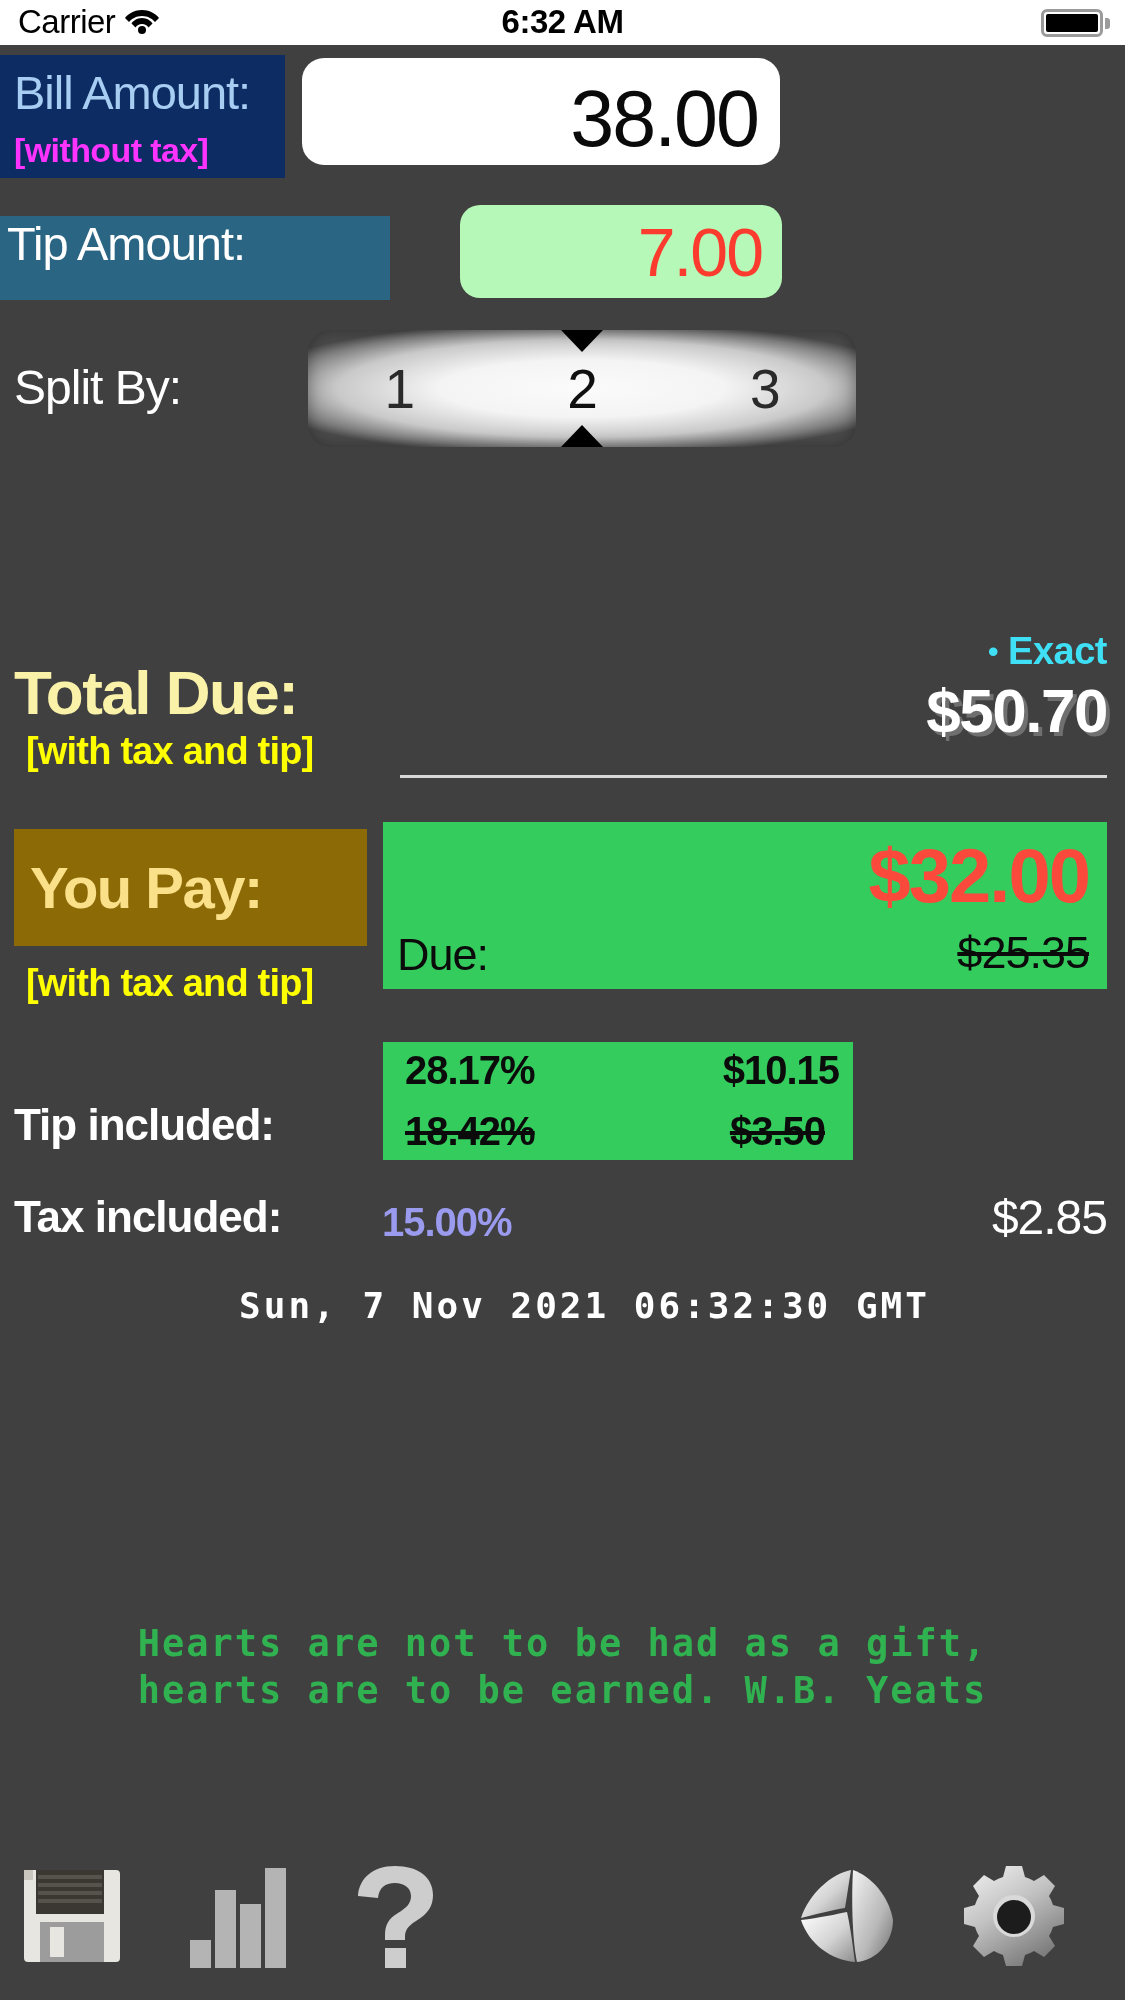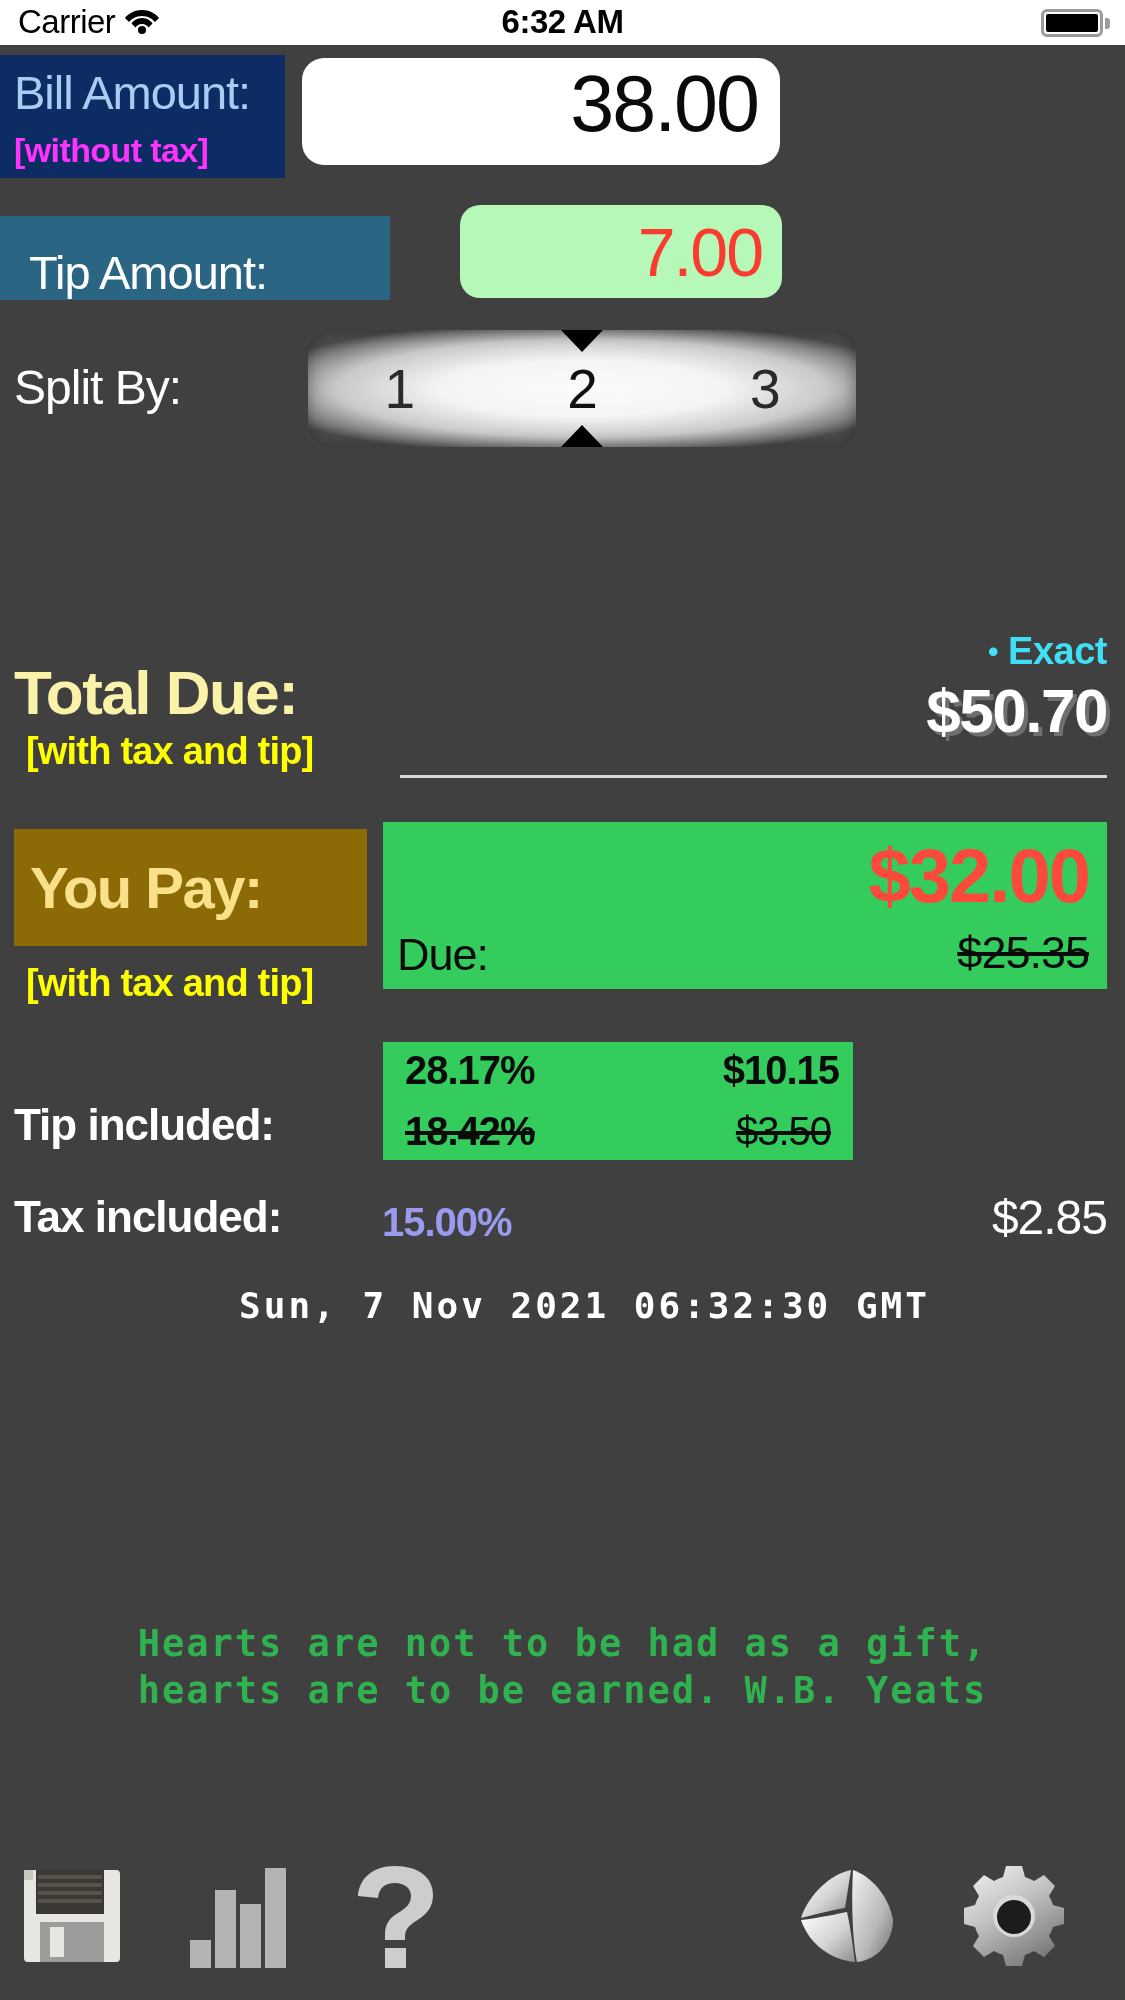--- a/index.html
+++ b/index.html
@@ -31,30 +31,30 @@
   .bill-label {
     position:absolute; left:0; top:55px; width:285px; height:123px;
     background:#0d2c63; padding:10px 0 12px 14px;
   }
   .bill-label .t1 { font-size:47px; color:#a8cdf2; line-height:1.18; letter-spacing:-1px; }
   .bill-label .t2 { font-size:34px; color:#ff33ff; font-weight:bold; line-height:1.1; letter-spacing:-0.6px;margin-top:12px; }
 
   .bill-field {
     position:absolute; left:302px; top:58px; width:478px; height:107px;
     background:#fff; border-radius:22px;
-    display:flex; align-items:flex-start; justify-content:flex-end;
+    display:flex; align-items:flex-end; justify-content:flex-end;
     padding-right:22px;
   }
   .bill-field span { font-size:79px; color:#0a0a0a; letter-spacing:-2px; }
 
   
   .tip-label {
     position:absolute; left:0; top:216px; width:390px; height:84px;
     background:#2b6584;
-    display:flex; align-items:flex-end; padding-left:29px;
+    display:flex; align-items:flex-start; padding-left:7px;
   }
   .tip-label span { font-size:47px; color:#fff; letter-spacing:-1px; }
 
   .tip-field {
     position:absolute; left:460px; top:205px; width:322px; height:93px;
     background:#b6f8b8; border-radius:20px;
     display:flex; align-items:center; justify-content:flex-end;
     padding-right:20px;
   }
   .tip-field span { font-size:68px; color:#fb3b2e; letter-spacing:-2px; }
@@ -141,21 +141,21 @@
 
   
   .tipbox {
     position:absolute; left:383px; top:1042px; width:470px; height:118px;
     background:#35cc5e;
   }
   .tipbox .r1-pct { position:absolute; left:22px; top:6px; font-size:40px; font-weight:bold; color:#0b0b0b; letter-spacing:-1px; }
   .tipbox .r1-amt { position:absolute; right:14px; top:6px; font-size:40px; font-weight:bold; color:#0b0b0b; letter-spacing:-1px; }
   .tipbox .r2-pct { position:absolute; left:22px; bottom:6px; font-size:40px; font-weight:bold; color:#0b0b0b; letter-spacing:-1px;
                     text-decoration:line-through; text-decoration-thickness:4px; }
-  .tipbox .r2-amt { position:absolute; right:22px; bottom:6px; font-size:40px; font-weight:normal; color:#0b0b0b; letter-spacing:-1px;
+  .tipbox .r2-amt { position:absolute; right:28px; bottom:6px; font-size:40px; font-weight:bold; color:#0b0b0b; letter-spacing:-1px;
                     text-decoration:line-through; text-decoration-thickness:4px; }
 
   .tipinc-label {
     position:absolute; left:14px; top:1100px;
     font-size:44px; font-weight:bold; color:#fff; letter-spacing:-1px;
   }
 
   
   .taxinc-label {
     position:absolute; left:14px; top:1192px;

